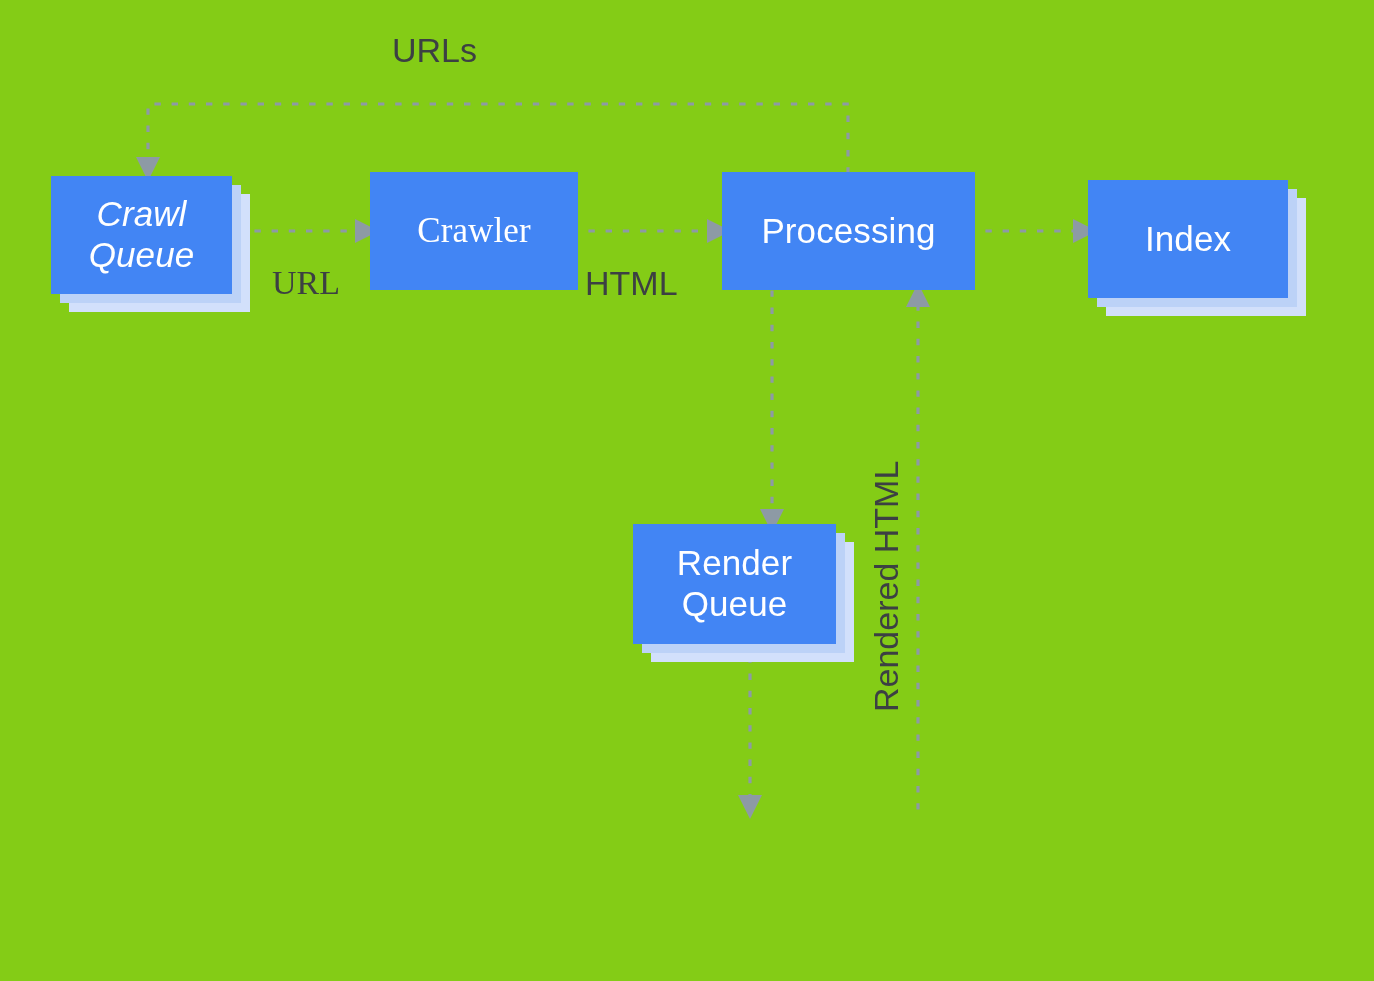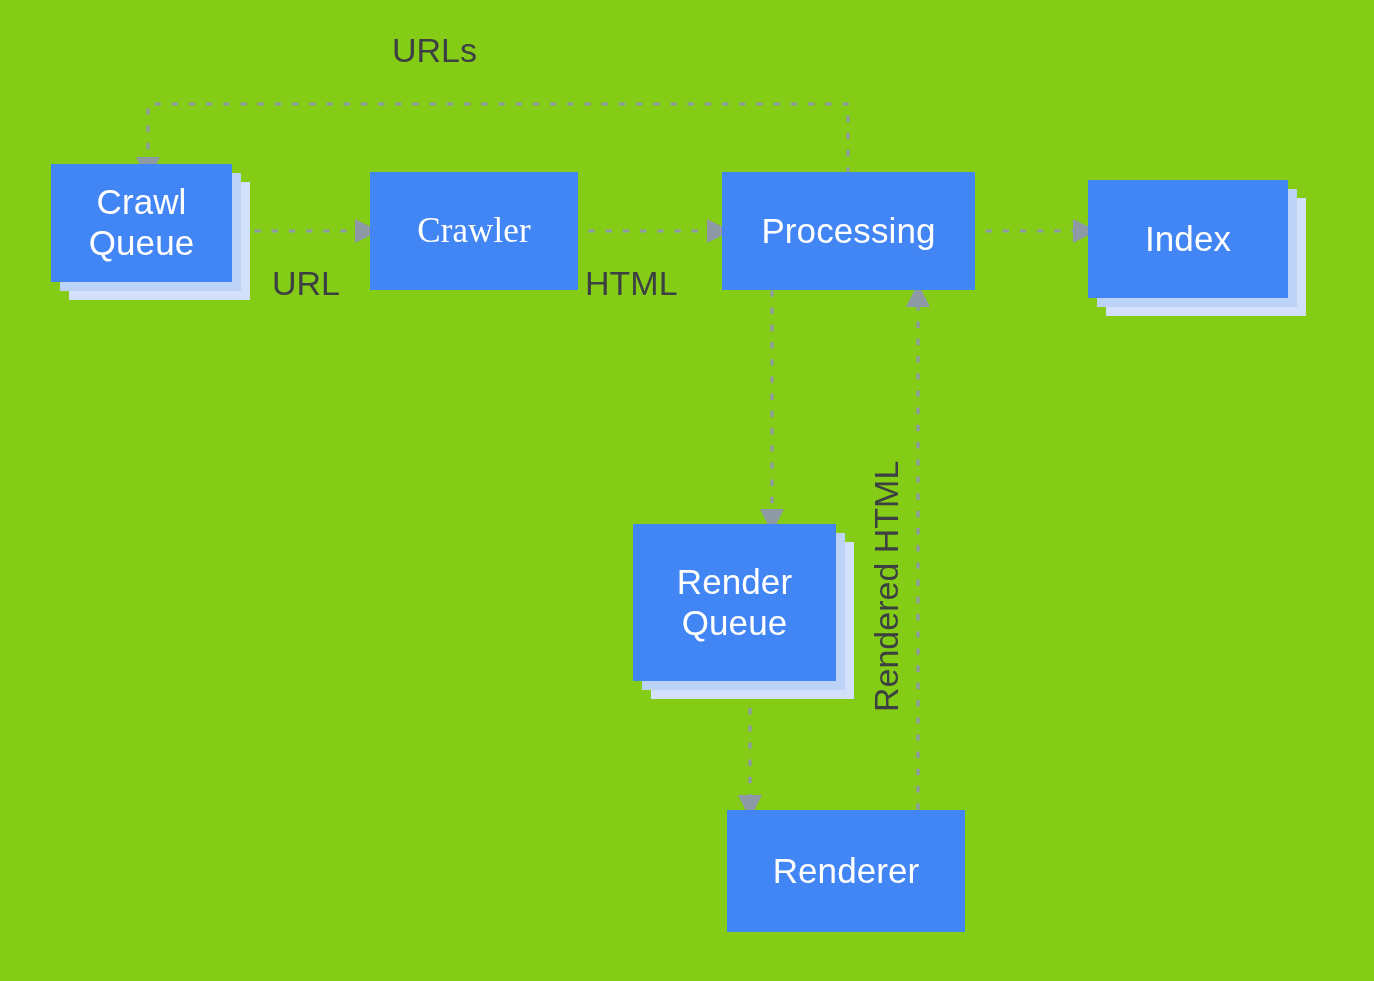--- a/index.html
+++ b/index.html
@@ -76,27 +76,27 @@
       <path d="M 772 292 L 772 512" marker-end="url(#arrow)"></path>
 
       <path d="M 750 658 L 750 798" marker-end="url(#arrow)"></path>
 
       <path d="M 918 808 L 918 304" marker-end="url(#arrow)"></path>
     </g>
   </svg>
 
   <div class="edge-label" style="left:392px;top:33px;">URLs</div>
 
-  <div class="edge-label" style="left:272px;top:266px;">URL</div>
+  <div class="edge-label" style="left:272px;top:266px;font-family:Liberation Serif, serif;">URL</div>
 
   <div class="edge-label" style="left:585px;top:266px;">HTML</div>
 
   <div class="edge-label vertical" style="left:869px;top:712px;">Rendered HTML</div>
 
-  <div class="node" style="left:51px;top:164px;width:181px;height:118px;">
+  <div class="node" style="left:51px;top:176px;width:181px;height:118px;font-style:italic;">
     <div class="stack-back"></div>
     <div class="stack-mid"></div>
     <div class="face">
       <span class="label">Crawl
 Queue</span>
     </div>
   </div>
 
   <div class="node" style="left:370px;top:172px;width:208px;height:118px;font-family:Liberation Serif, serif;">
     <div class="face">
@@ -111,28 +111,23 @@
   </div>
 
   <div class="node" style="left:1088px;top:172px;width:200px;height:118px;margin-top:8px;">
     <div class="stack-back"></div>
     <div class="stack-mid"></div>
     <div class="face">
       <span class="label">Index</span>
     </div>
   </div>
 
-  <div class="node" style="left:633px;top:524px;width:203px;height:157px;">
+  <div class="node" style="left:633px;top:524px;width:203px;height:120px;">
     <div class="stack-back"></div>
     <div class="stack-mid"></div>
     <div class="face">
       <span class="label">Render
 Queue</span>
     </div>
   </div>
 
-  <div class="node" style="left:727px;top:810px;width:238px;height:122px;">
-    <div class="face">
-      <span class="label">Renderer</span>
-    </div>
-  </div>
 
 </div>
 
 </body></html>

